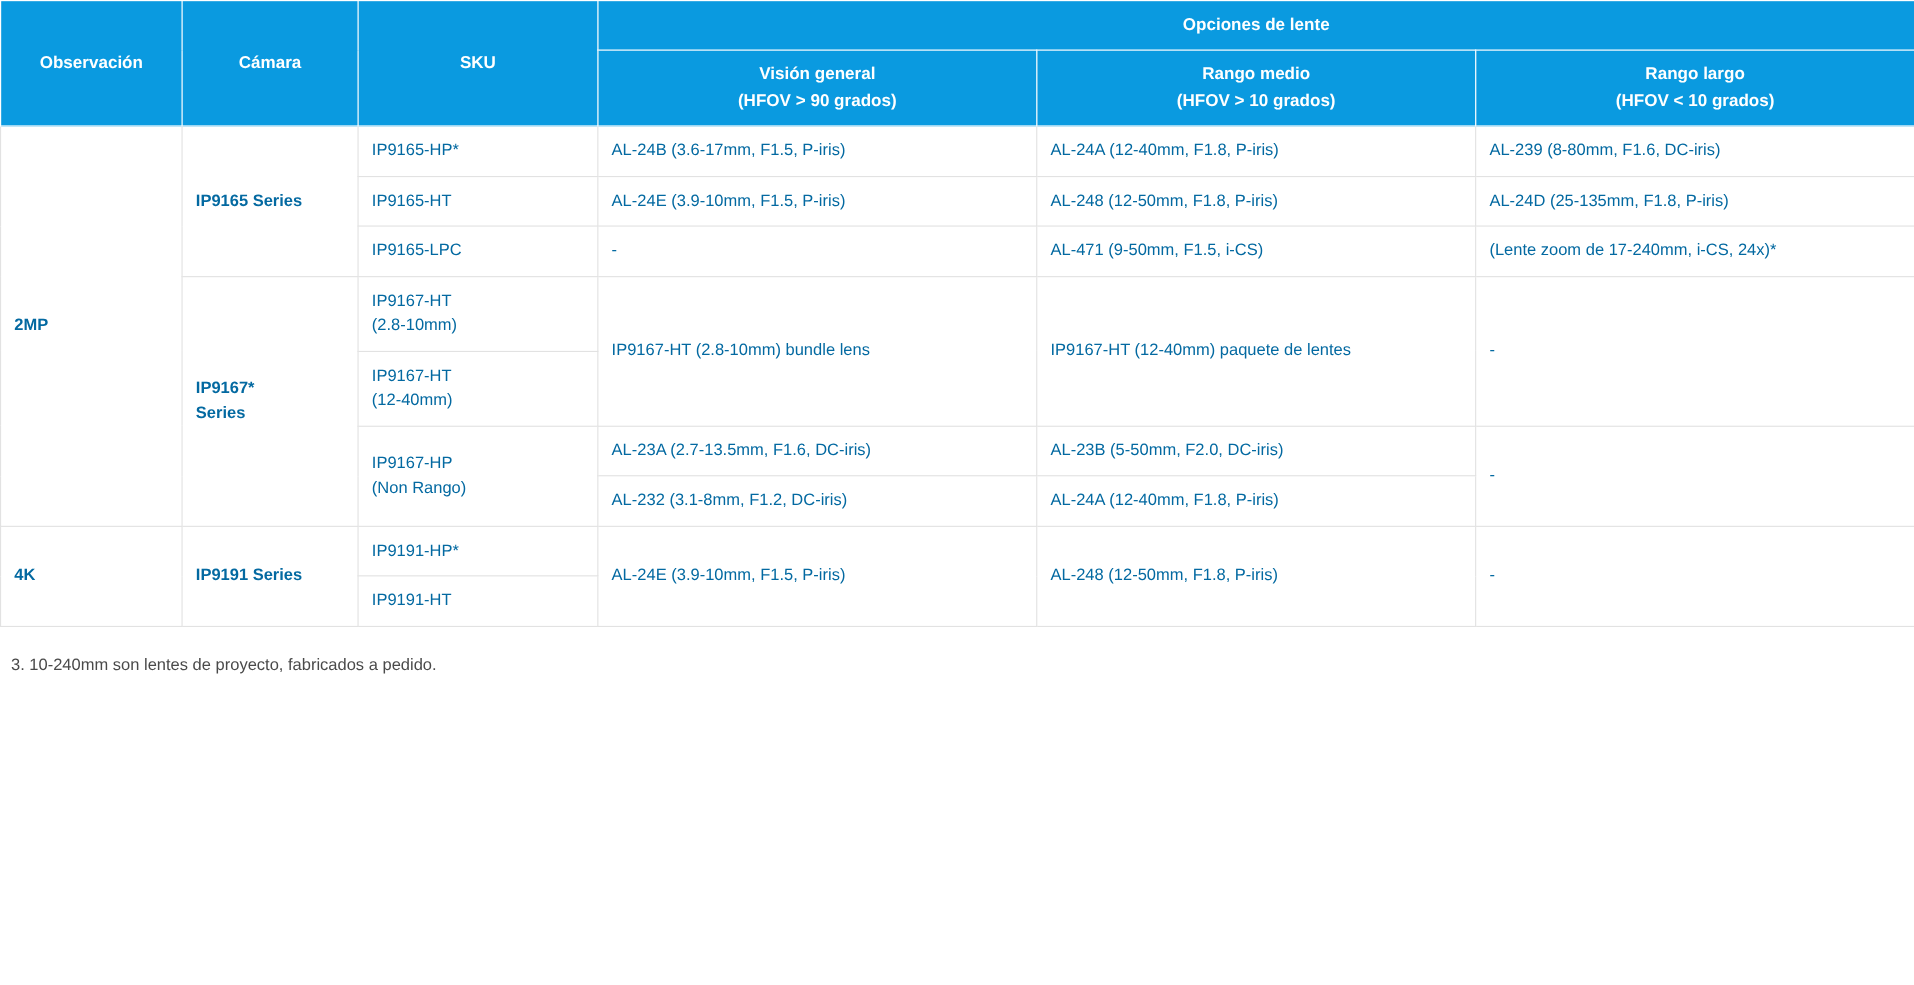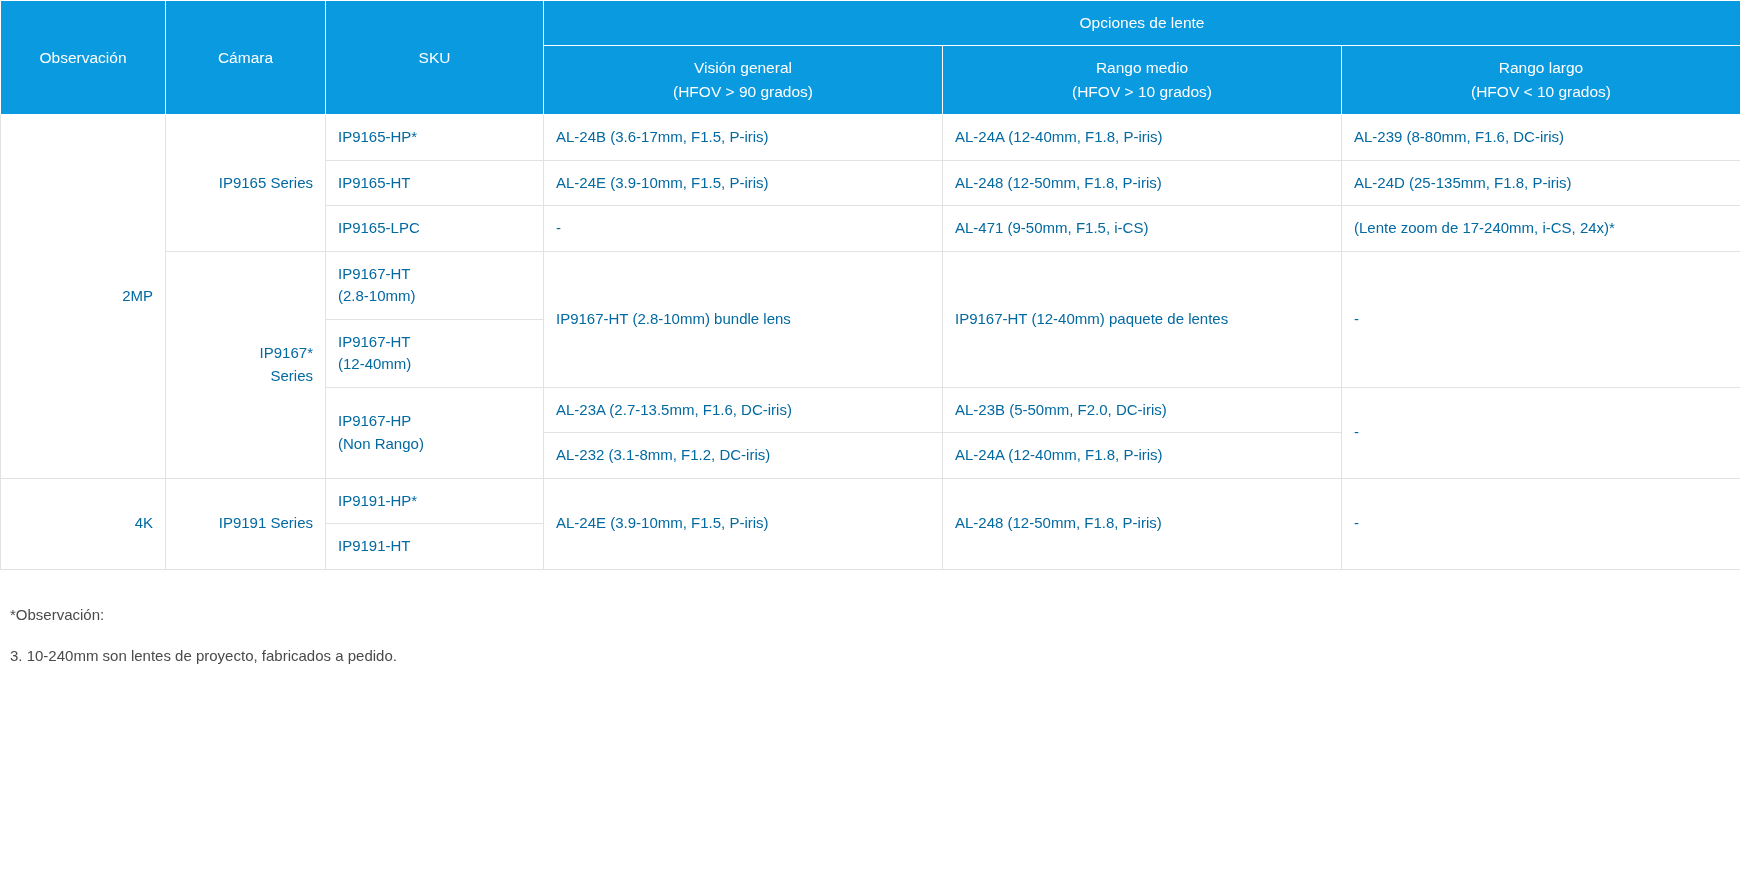--- a/index.html
+++ b/index.html
@@ -20,37 +20,38 @@
     box-sizing: border-box;
   }
   table.lens-table {
     border-collapse: collapse;
     width: 1740px;
     table-layout: fixed;
   }
   table.lens-table th {
     background: #0a9ae0;
     color: #ffffff;
-    font-weight: normal;
+    font-weight: bold;
     font-size: 15.5px;
     text-align: center;
     border: 1px solid #ffffff;
     padding: 10px 8px;
     line-height: 1.55;
   }
   table.lens-table td {
     border: 1px solid #e2e2e2;
     padding: 11px 12px;
     font-size: 15px;
     color: #0369a1;
     vertical-align: middle;
     line-height: 1.5;
   }
   td.center {
-    text-align: right;
+    text-align: left;
+    font-weight: bold;
   }
   .col-res { width: 165px; }
   .col-cam { width: 160px; }
   .col-sku { width: 218px; }
   .col-lens { width: 399px; }
 
   .th-group {
     font-size: 16px;
   }
   .notes {
@@ -161,17 +162,16 @@
       </tr>
 
       <tr>
         <td>IP9191-HT</td>
       </tr>
 
     </tbody>
   </table>
 
   <div class="notes">
-    <div class="note-title">*Observación:</div>
     <div class="note-item">3. 10-240mm son lentes de proyecto, fabricados a pedido.</div>
   </div>
 
 </div>
 
 </body></html>

